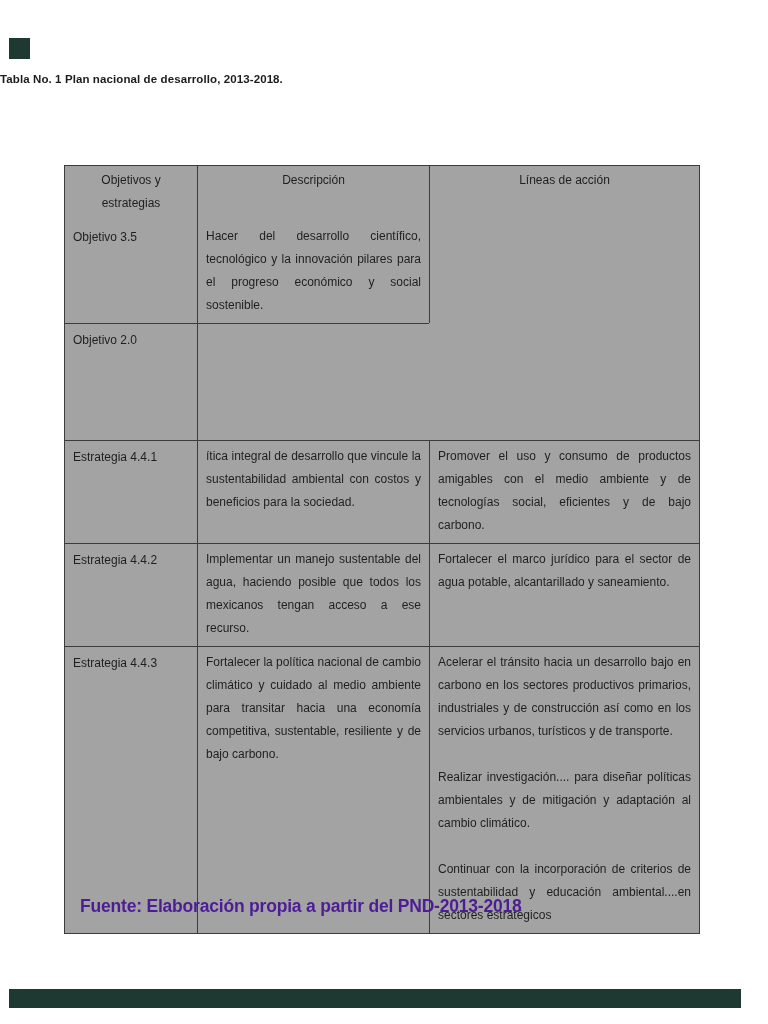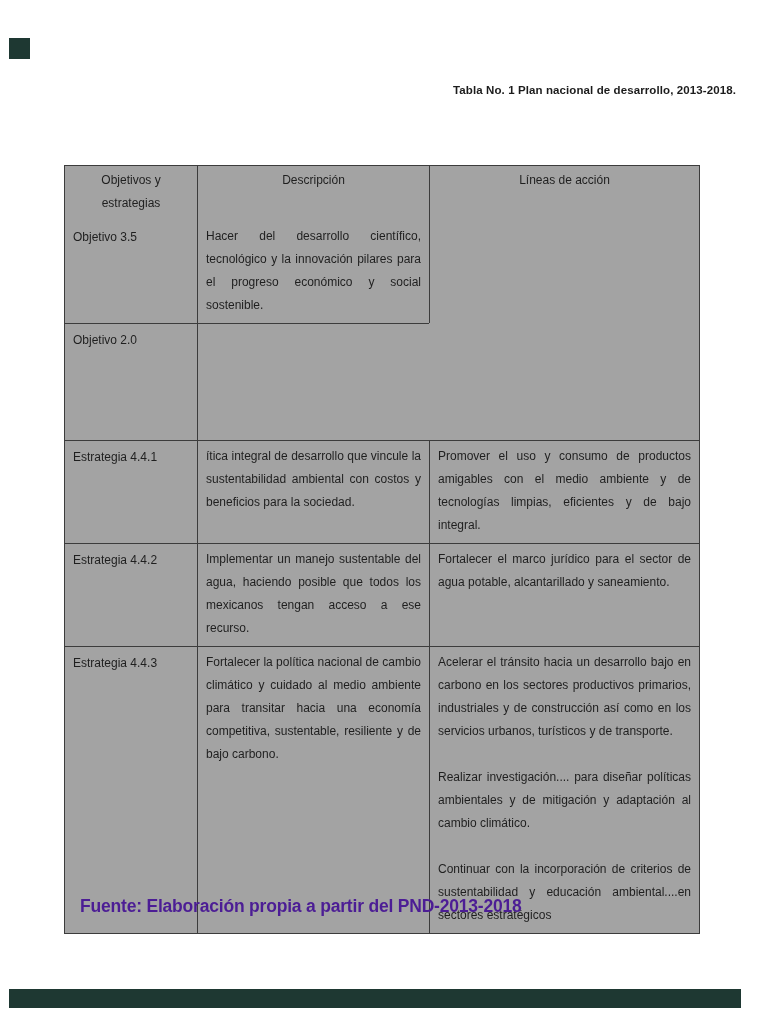--- a/index.html
+++ b/index.html
@@ -15,22 +15,22 @@
   .accent-square {
     position: absolute; left: 9px; top: 38px;
     width: 21px; height: 21px;
   }
   .accent-bar {
     position: absolute; left: 9px; top: 989px;
     width: 732px; height: 19px;
   }
 
   .doc-title {
-    position: absolute; top: 84px; left: 0; width: 736px;
-    text-align: right;
+    position: absolute; top: 73px; left: 0; width: 736px;
+    text-align: left;
     font-size: 11.5px; font-weight: bold; color: #1c1c1c;
     letter-spacing: 0.1px;
   }
 
   .table {
     position: absolute; left: 64px; top: 165px;
     width: 634px;
     border: 1px solid #3c3c3c;
     background: #a3a3a3;
   }
@@ -98,21 +98,21 @@
     <div class="cell c1">Objetivo 2.0</div>
     <div class="cell c3"></div>
   </div>
 
   <div class="trow">
     <div class="cell c1">Estrategia 4.4.1</div>
     <div class="cell c2">
           <p>ítica integral de desarrollo que vincule la sustentabilidad ambiental con costos y beneficios para la sociedad.</p>
         </div>
     <div class="cell c3">
-          <p>Promover el uso y consumo de productos amigables con el medio ambiente y de tecnologías limpias, eficientes y de bajo integral.</p>
+          <p>Promover el uso y consumo de productos amigables con el medio ambiente y de tecnologías social, eficientes y de bajo carbono.</p>
         </div>
   </div>
 
   <div class="trow">
     <div class="cell c1">Estrategia 4.4.2</div>
     <div class="cell c2">
           <p>Implementar un manejo sustentable del agua, haciendo posible que todos los mexicanos tengan acceso a ese recurso.</p>
         </div>
     <div class="cell c3">
           <p>Fortalecer el marco jurídico para el sector de agua potable, alcantarillado y saneamiento.</p>

